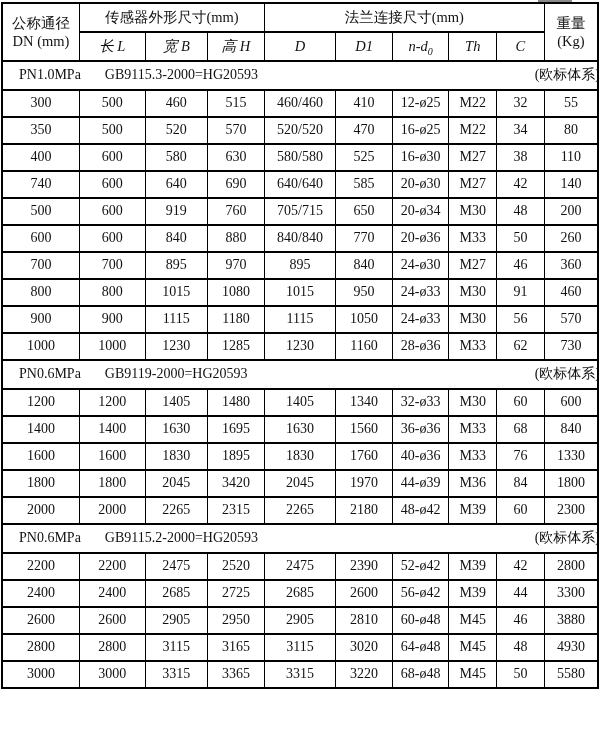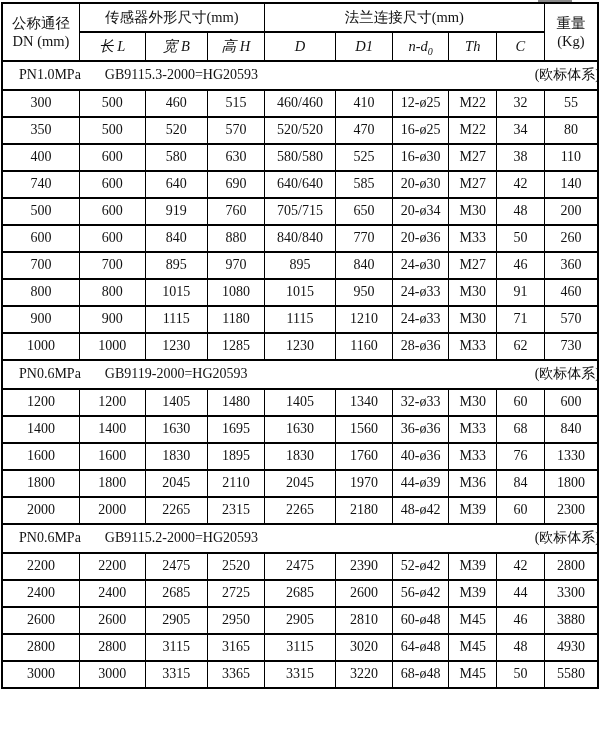--- a/index.html
+++ b/index.html
@@ -205,24 +205,24 @@
           <td>M30</td>
           <td>91</td>
           <td>460</td>
         </tr>
         <tr>
           <td>900</td>
           <td>900</td>
           <td>1115</td>
           <td>1180</td>
           <td>1115</td>
-          <td>1210</td>
+          <td>1050</td>
           <td>24-ø33</td>
           <td>M30</td>
-          <td>71</td>
+          <td>56</td>
           <td>570</td>
         </tr>
         <tr>
           <td>1000</td>
           <td>1000</td>
           <td>1230</td>
           <td>1285</td>
           <td>1230</td>
           <td>1160</td>
           <td>28-ø36</td>
@@ -274,21 +274,21 @@
           <td>1760</td>
           <td>40-ø36</td>
           <td>M33</td>
           <td>76</td>
           <td>1330</td>
         </tr>
         <tr>
           <td>1800</td>
           <td>1800</td>
           <td>2045</td>
-          <td>2110</td>
+          <td>3420</td>
           <td>2045</td>
           <td>1970</td>
           <td>44-ø39</td>
           <td>M36</td>
           <td>84</td>
           <td>1800</td>
         </tr>
         <tr>
           <td>2000</td>
           <td>2000</td>

